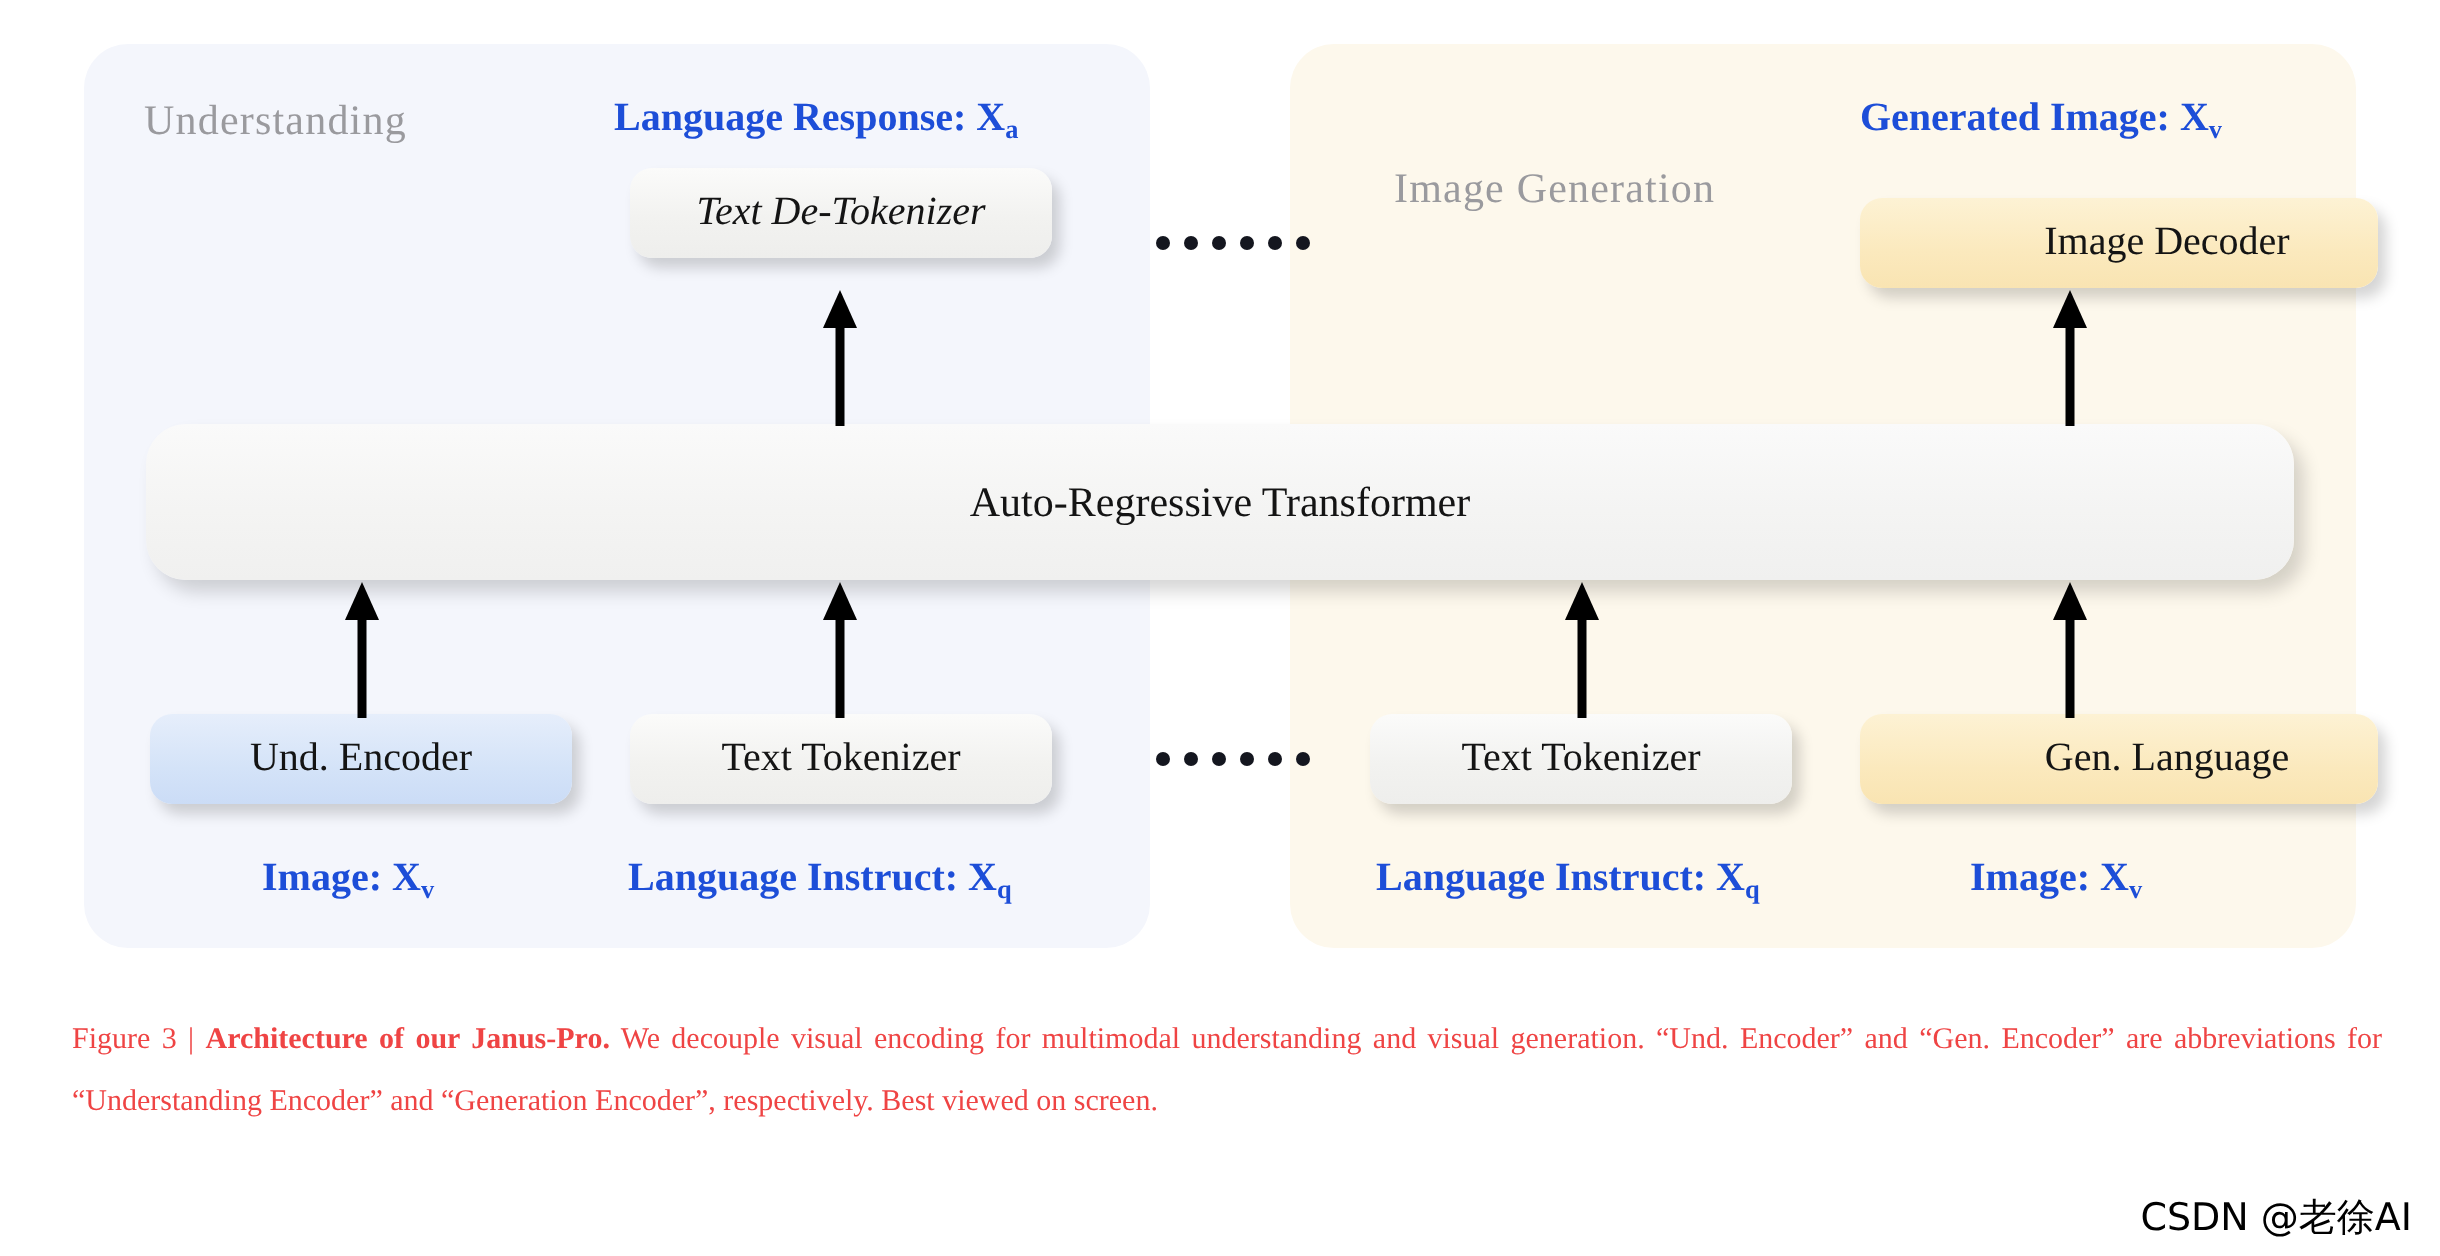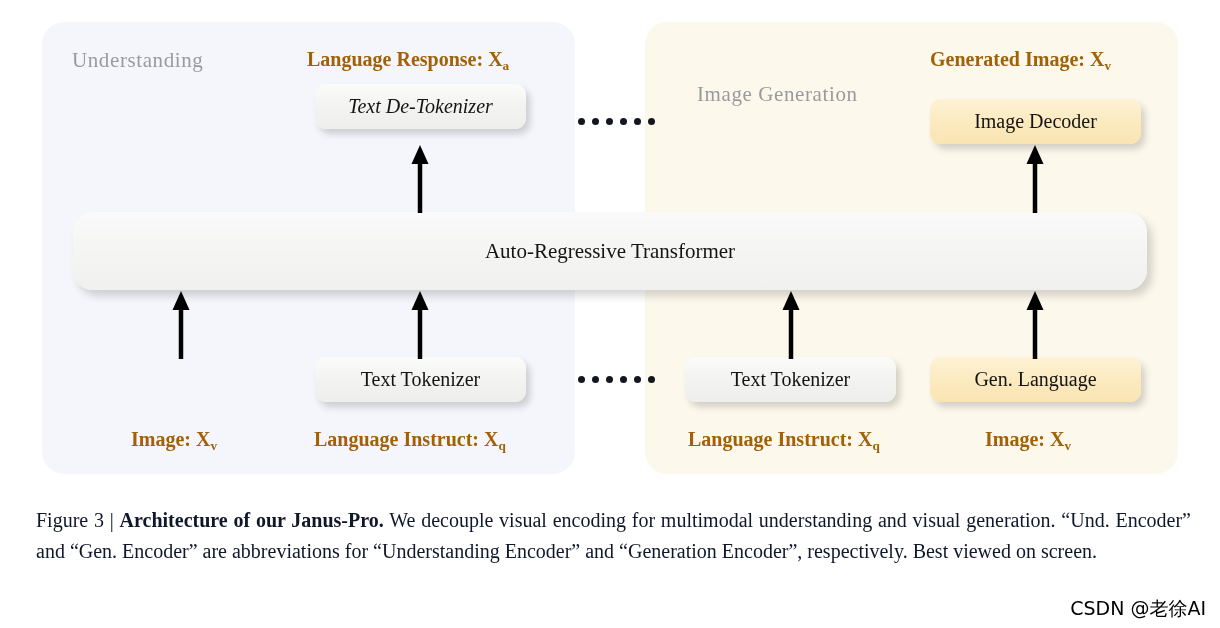--- a/index.html
+++ b/index.html
@@ -50,21 +50,21 @@
     letter-spacing: 0.6px;
     white-space: nowrap;
   }
   #title-understanding { left: 72px; top: 48px; font-family: Liberation Serif, serif; }
   #title-generation    { left: 697px; top: 48px; margin-top: 34px; }
 
   
   .io-label {
     position: absolute;
     font-size: 20px;
-    color: #a16207;
+    color: #1d4ed8;
     white-space: nowrap;
     font-weight: 600;
   }
   .io-label sub {
     font-size: 0.66em;
     vertical-align: baseline;
     position: relative;
     bottom: -0.28em;
   }
   #label-language-response { left: 307px; top: 48px; }
@@ -87,20 +87,21 @@
     white-space: nowrap;
   }
   .node-neutral {
     background: linear-gradient(180deg, #fbfbfa 0%, #f2f2f0 55%, #eeeeec 100%);
   }
   .node-blue {
     background: linear-gradient(180deg, #e6eefb 0%, #d4e3f8 60%, #cbdcf6 100%);
   }
   .node-yellow {
     background: linear-gradient(180deg, #fdf2d4 0%, #fbe9bd 60%, #f9e4b2 100%);
+    padding-left: 48px;
   }
 
   #node-text-detokenizer { left: 315px; top: 84px;  width: 211px; height: 45px; font-style: italic; }
   #node-image-decoder    { left: 930px; top: 99px;  width: 211px; height: 45px; }
   #node-und-encoder      { left: 75px;  top: 357px; width: 211px; height: 45px; }
   #node-text-tokenizer-l { left: 315px; top: 357px; width: 211px; height: 45px; }
   #node-text-tokenizer-r { left: 685px; top: 357px; width: 211px; height: 45px; }
   #node-gen-encoder      { left: 930px; top: 357px; width: 211px; height: 45px; }
 
   
@@ -151,23 +152,23 @@
   }
   #dots-top    { left: 578px; top: 118px; }
   #dots-bottom { left: 578px; top: 376px; }
 
   
   #caption {
     position: absolute;
     left: 36px;
     top: 505px;
     width: 1155px;
-    font-size: 20px;
+    font-size: 15px;
     line-height: 31px;
-    color: #0f172a;
+    color: #ef4444;
     text-align: justify;
     text-justify: inter-word;
   }
   #caption b { font-weight: bold; }
 
   
   #watermark {
     position: absolute;
     right: 14px;
     bottom: 6px;
@@ -199,20 +200,21 @@
   <div class="io-label" id="label-language-right"><span>Language Instruct: X</span><sub>q</sub></div>
 
   <div class="io-label" id="label-image-right"><span>Image: X</span><sub>v</sub></div>
 
   <div class="node node-neutral" id="node-text-detokenizer">Text De-Tokenizer</div>
 
   <div class="node node-yellow" id="node-image-decoder">Image Decoder</div>
 
   <div id="node-transformer">Auto-Regressive Transformer</div>
 
+  <div class="node node-blue" id="node-und-encoder">Und. Encoder</div>
 
   <div class="node node-neutral" id="node-text-tokenizer-l">Text Tokenizer</div>
 
   <div class="node node-neutral" id="node-text-tokenizer-r">Text Tokenizer</div>
 
   <div class="node node-yellow" id="node-gen-encoder">Gen. Language</div>
 
   <div class="arrow" id="arrow-up-detok">
     <svg width="22" height="68" viewBox="0 0 22 68">
       <line x1="11" y1="68" x2="11" y2="16" stroke="#000000" stroke-width="4.5"></line>

